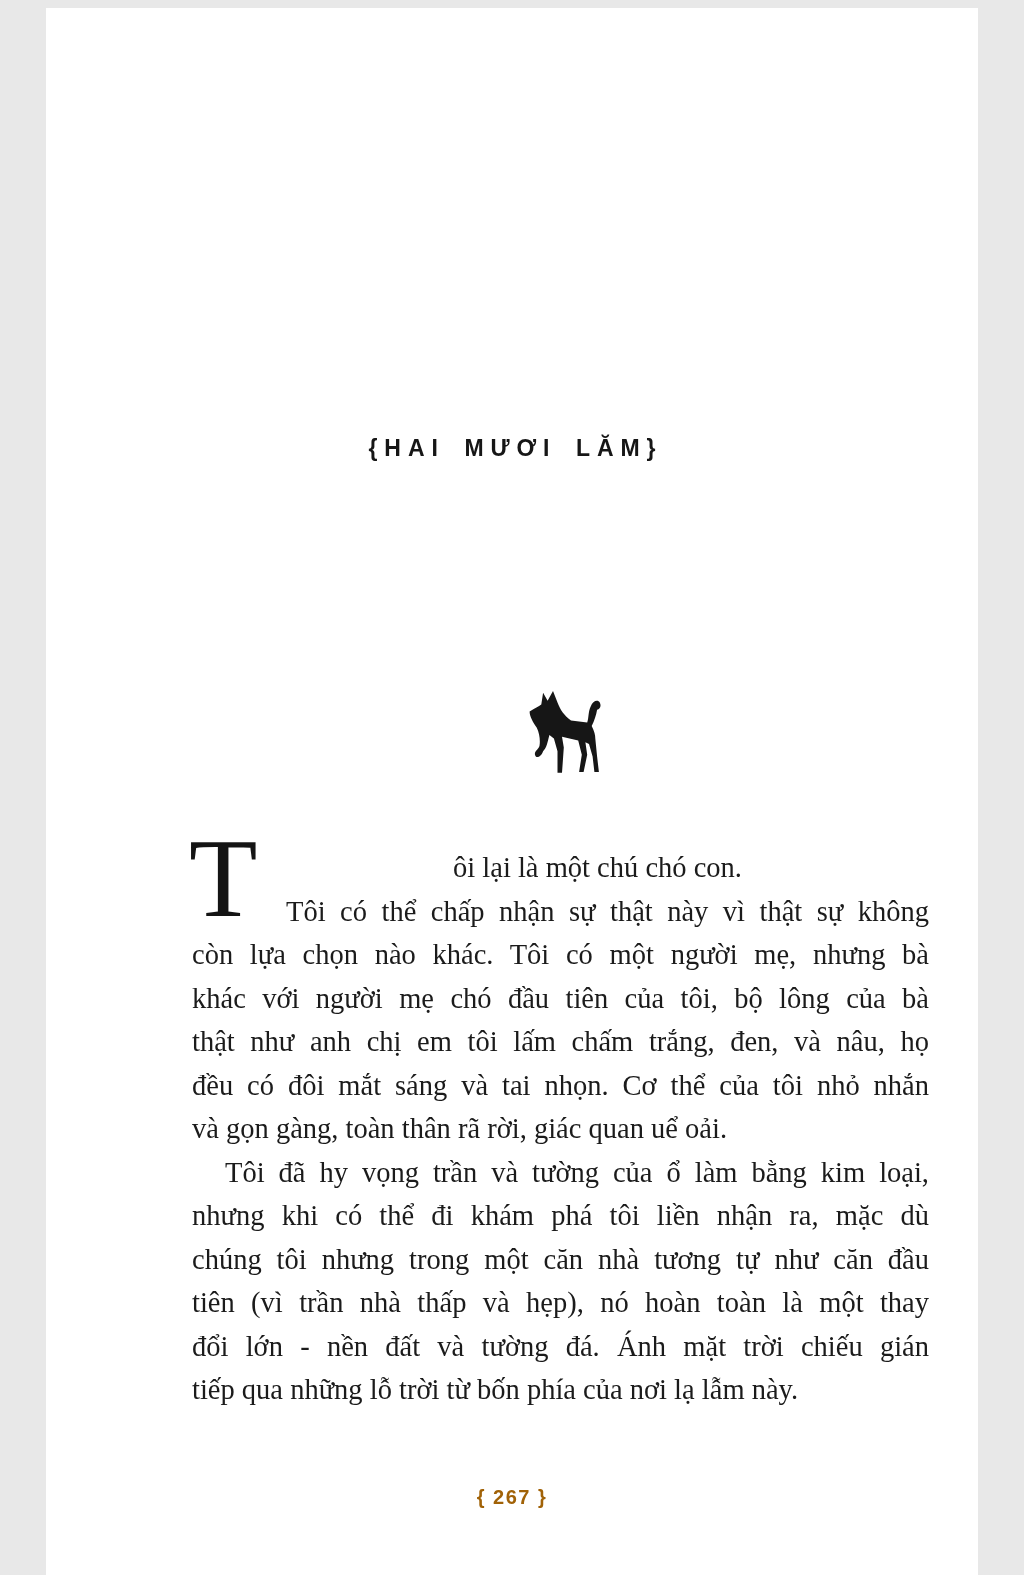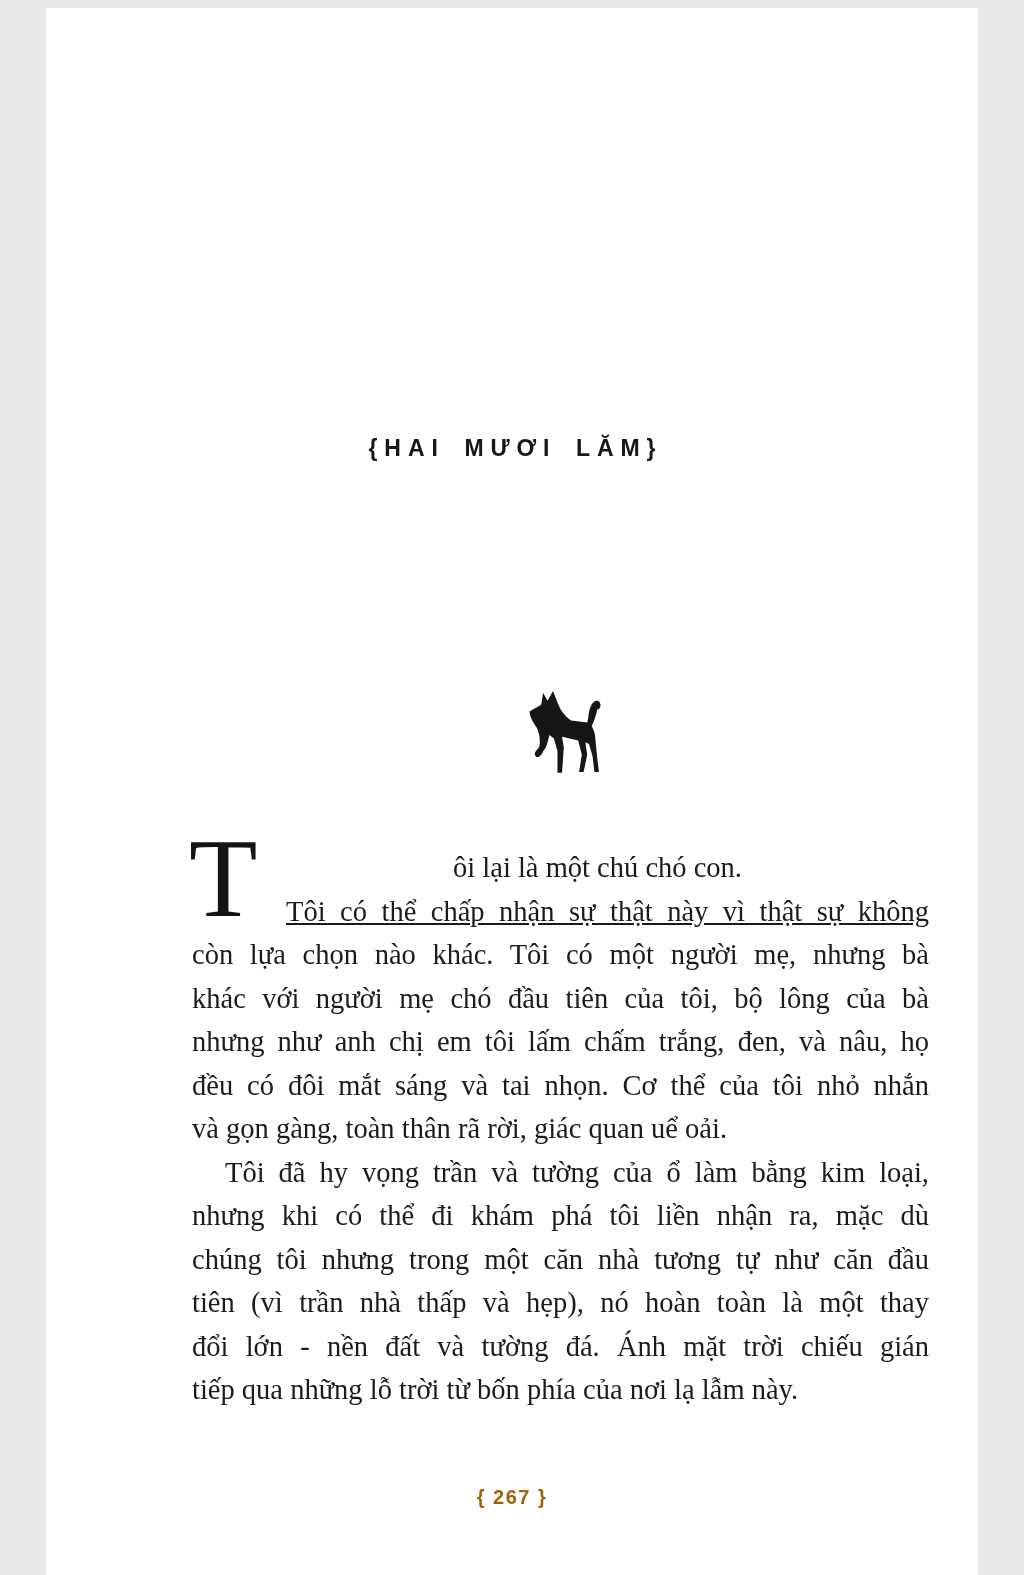--- a/index.html
+++ b/index.html
@@ -60,21 +60,21 @@
   }
   .line {
     height: 43.5px;
     overflow: visible;
   }
   .line.j {
     text-align: justify;
     text-align-last: justify;
   }
   .line.beside { padding-left: 74px; text-align: center; }
-  .line.indent-sm { text-indent: 20px; text-decoration: underline; }
+  .line.indent-sm { text-indent: 20px; }
   .line.indent { text-indent: 33px; }
   .page-number {
     position: absolute;
     top: 1478px;
     left: 0;
     width: 100%;
     text-align: center;
     font-family: "Liberation Sans", "DejaVu Sans", sans-serif;
     font-weight: 700;
     font-size: 20px;
@@ -114,21 +114,21 @@
                C18 38, 14 32, 14 26 Z" fill="#161616"></path>
     </svg>
   </div>
 
   <div class="body-text">
     <span class="drop-cap">T</span>
     <div class="line beside">ôi lại là một chú chó con.</div>
     <div class="line beside indent-sm j">Tôi có thể chấp nhận sự thật này vì thật sự không</div>
     <div class="line j">còn lựa chọn nào khác. Tôi có một người mẹ, nhưng bà</div>
     <div class="line j">khác với người mẹ chó đầu tiên của tôi, bộ lông của bà</div>
-    <div class="line j">nhưng như anh chị em tôi lấm chấm trắng, đen, và nâu, họ</div>
+    <div class="line j">thật như anh chị em tôi lấm chấm trắng, đen, và nâu, họ</div>
     <div class="line j">đều có đôi mắt sáng và tai nhọn. Cơ thể của tôi nhỏ nhắn</div>
     <div class="line">và gọn gàng, toàn thân rã rời, giác quan uể oải.</div>
     <div class="line indent j">Tôi đã hy vọng trần và tường của ổ làm bằng kim loại,</div>
     <div class="line j">nhưng khi có thể đi khám phá tôi liền nhận ra, mặc dù</div>
     <div class="line j">chúng tôi nhưng trong một căn nhà tương tự như căn đầu</div>
     <div class="line j">tiên (vì trần nhà thấp và hẹp), nó hoàn toàn là một thay</div>
     <div class="line j">đổi lớn - nền đất và tường đá. Ánh mặt trời chiếu gián</div>
     <div class="line">tiếp qua những lỗ trời từ bốn phía của nơi lạ lẫm này.</div>
   </div>
 

